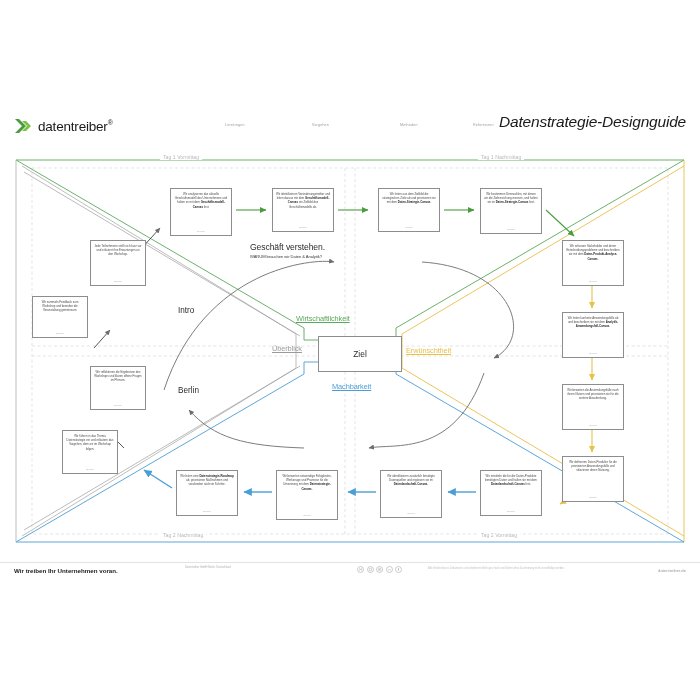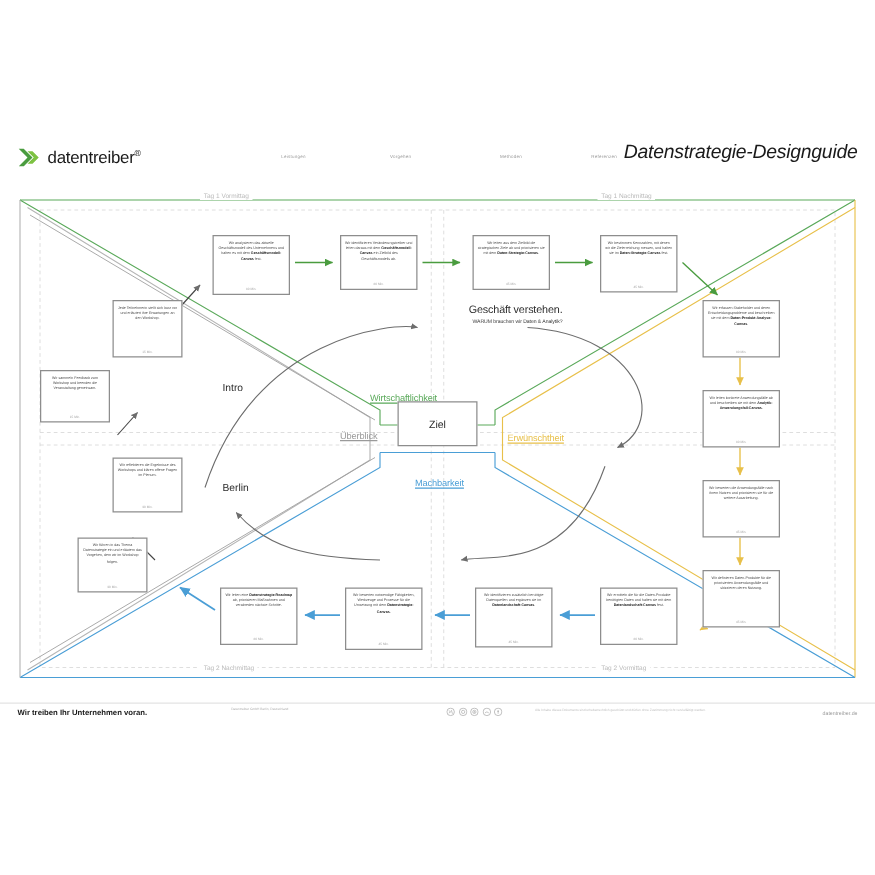--- a/index.html
+++ b/index.html
@@ -25,21 +25,21 @@
 
   
   .card{position:absolute;box-sizing:border-box;border:0.7px solid #8d8d8d;background:#fff;
         padding:3px 3px 0 3px;display:flex;flex-direction:column;justify-content:space-between;align-items:center;}
   .card-body{font-size:2.9px;line-height:1.45;color:#4a4a4a;text-align:center;width:100%;
              overflow:hidden;word-break:break-word;}
   .card-body b{color:#1d1d1d;}
   .card-time{font-size:2.5px;color:#a5a5a5;text-align:center;padding-bottom:2px;}
 
   
-  .phase{position:absolute;text-align:right;white-space:nowrap;}
+  .phase{position:absolute;text-align:left;white-space:nowrap;}
   .phase .t{font-size:8.6px;color:#2b2b2b;letter-spacing:-.1px;}
   .phase .s{font-size:4.1px;color:#3a3a3a;margin-top:2px;letter-spacing:-.05px;}
   .lens{position:absolute;font-size:7.4px;white-space:nowrap;letter-spacing:-.1px;text-decoration:underline;}
   .io{position:absolute;font-size:8.2px;color:#2b2b2b;white-space:nowrap;}
   .ziel{position:absolute;box-sizing:border-box;border:0.9px solid #8d8d8d;background:#fff;
         display:flex;align-items:center;justify-content:center;font-size:8.4px;color:#2b2b2b;}
 
   
   .footer{position:absolute;left:0;top:562px;width:700px;height:26px;}
   .f-claim{position:absolute;left:14px;top:5px;font-size:6.2px;font-weight:bold;color:#1a1a1a;}
@@ -151,21 +151,21 @@
     <div class="phase" style="left:236px;top:84px;width:200px">
       <div class="t">Geschäft verstehen.</div>
       <div class="s">WARUM brauchen wir Daten &amp; Analytik?</div>
     </div>
 
     <div class="lens" style="left:282px;top:156px;color:#5aa95a">Wirtschaftlichkeit</div>
     <div class="lens" style="left:392px;top:188px;color:#e8c04a">Erwünschtheit</div>
     <div class="lens" style="left:318px;top:224px;color:#4a9ed6">Machbarkeit</div>
     <div class="lens" style="left:258px;top:186px;color:#9a9a9a">Überblick</div>
 
-    <div class="ziel" style="left:304px;top:163px;width:64px;height:36px">Ziel</div>
+    <div class="ziel" style="left:304px;top:178px;width:84px;height:36px">Ziel</div>
 
     <div class="io" style="left:164px;top:148px">Intro</div>
     <div class="io" style="left:164px;top:228px">Berlin</div>
 
     <div class="card" style="left:18px;top:138px;width:56px;height:42px">
       <div class="card-body">Wir sammeln Feedback zum Workshop und beenden die Veranstaltung gemeinsam.</div>
       <div class="card-time">15 Min.</div>
     </div>
     <div class="card" style="left:76px;top:82px;width:56px;height:46px">
       <div class="card-body">Jede Teilnehmerin stellt sich kurz vor und erläutert ihre Erwartungen an den Workshop.</div>

